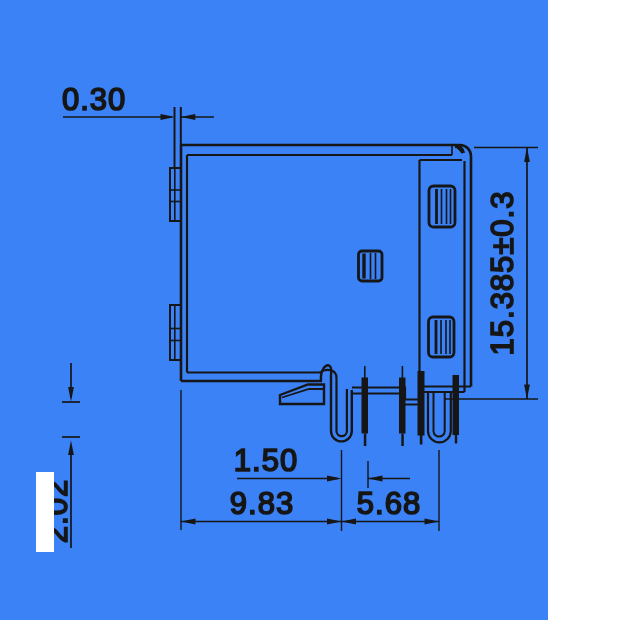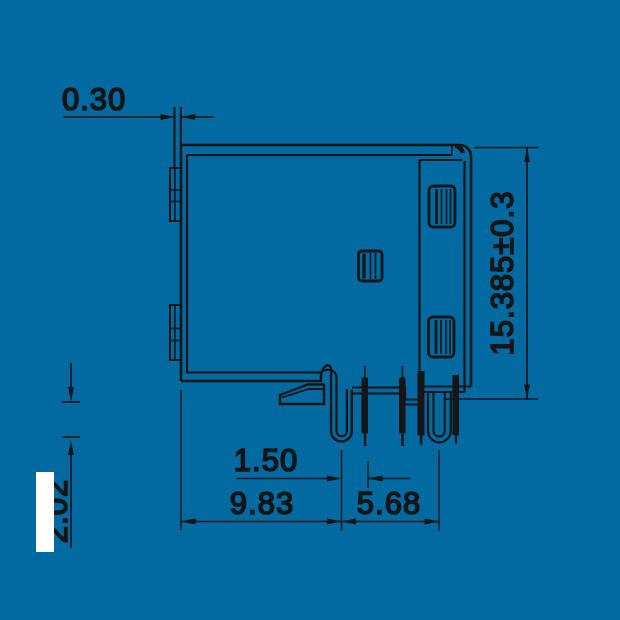--- a/index.html
+++ b/index.html
@@ -1,16 +1,16 @@
 <!DOCTYPE html>
 <html><head>
 <meta charset="utf-8">
 <style>
   html,body{margin:0;padding:0;background:#ffffff;}
-  .stage{position:relative;width:620px;height:620px;background:#0369a1;overflow:hidden;
+  .stage{position:relative;width:548px;height:620px;background:#3b82f6;overflow:hidden;
          font-family:"Liberation Sans", sans-serif;text-decoration:underline;}
   svg{display:block}
   text{font-family:"Liberation Sans", sans-serif; fill:#161616;}
   .dimtxt{font-size:31px; letter-spacing:1px;}
 </style>
 </head>
 <body>
 
 <div class="stage">
 <svg width="620" height="620" viewBox="0 0 620 620">

